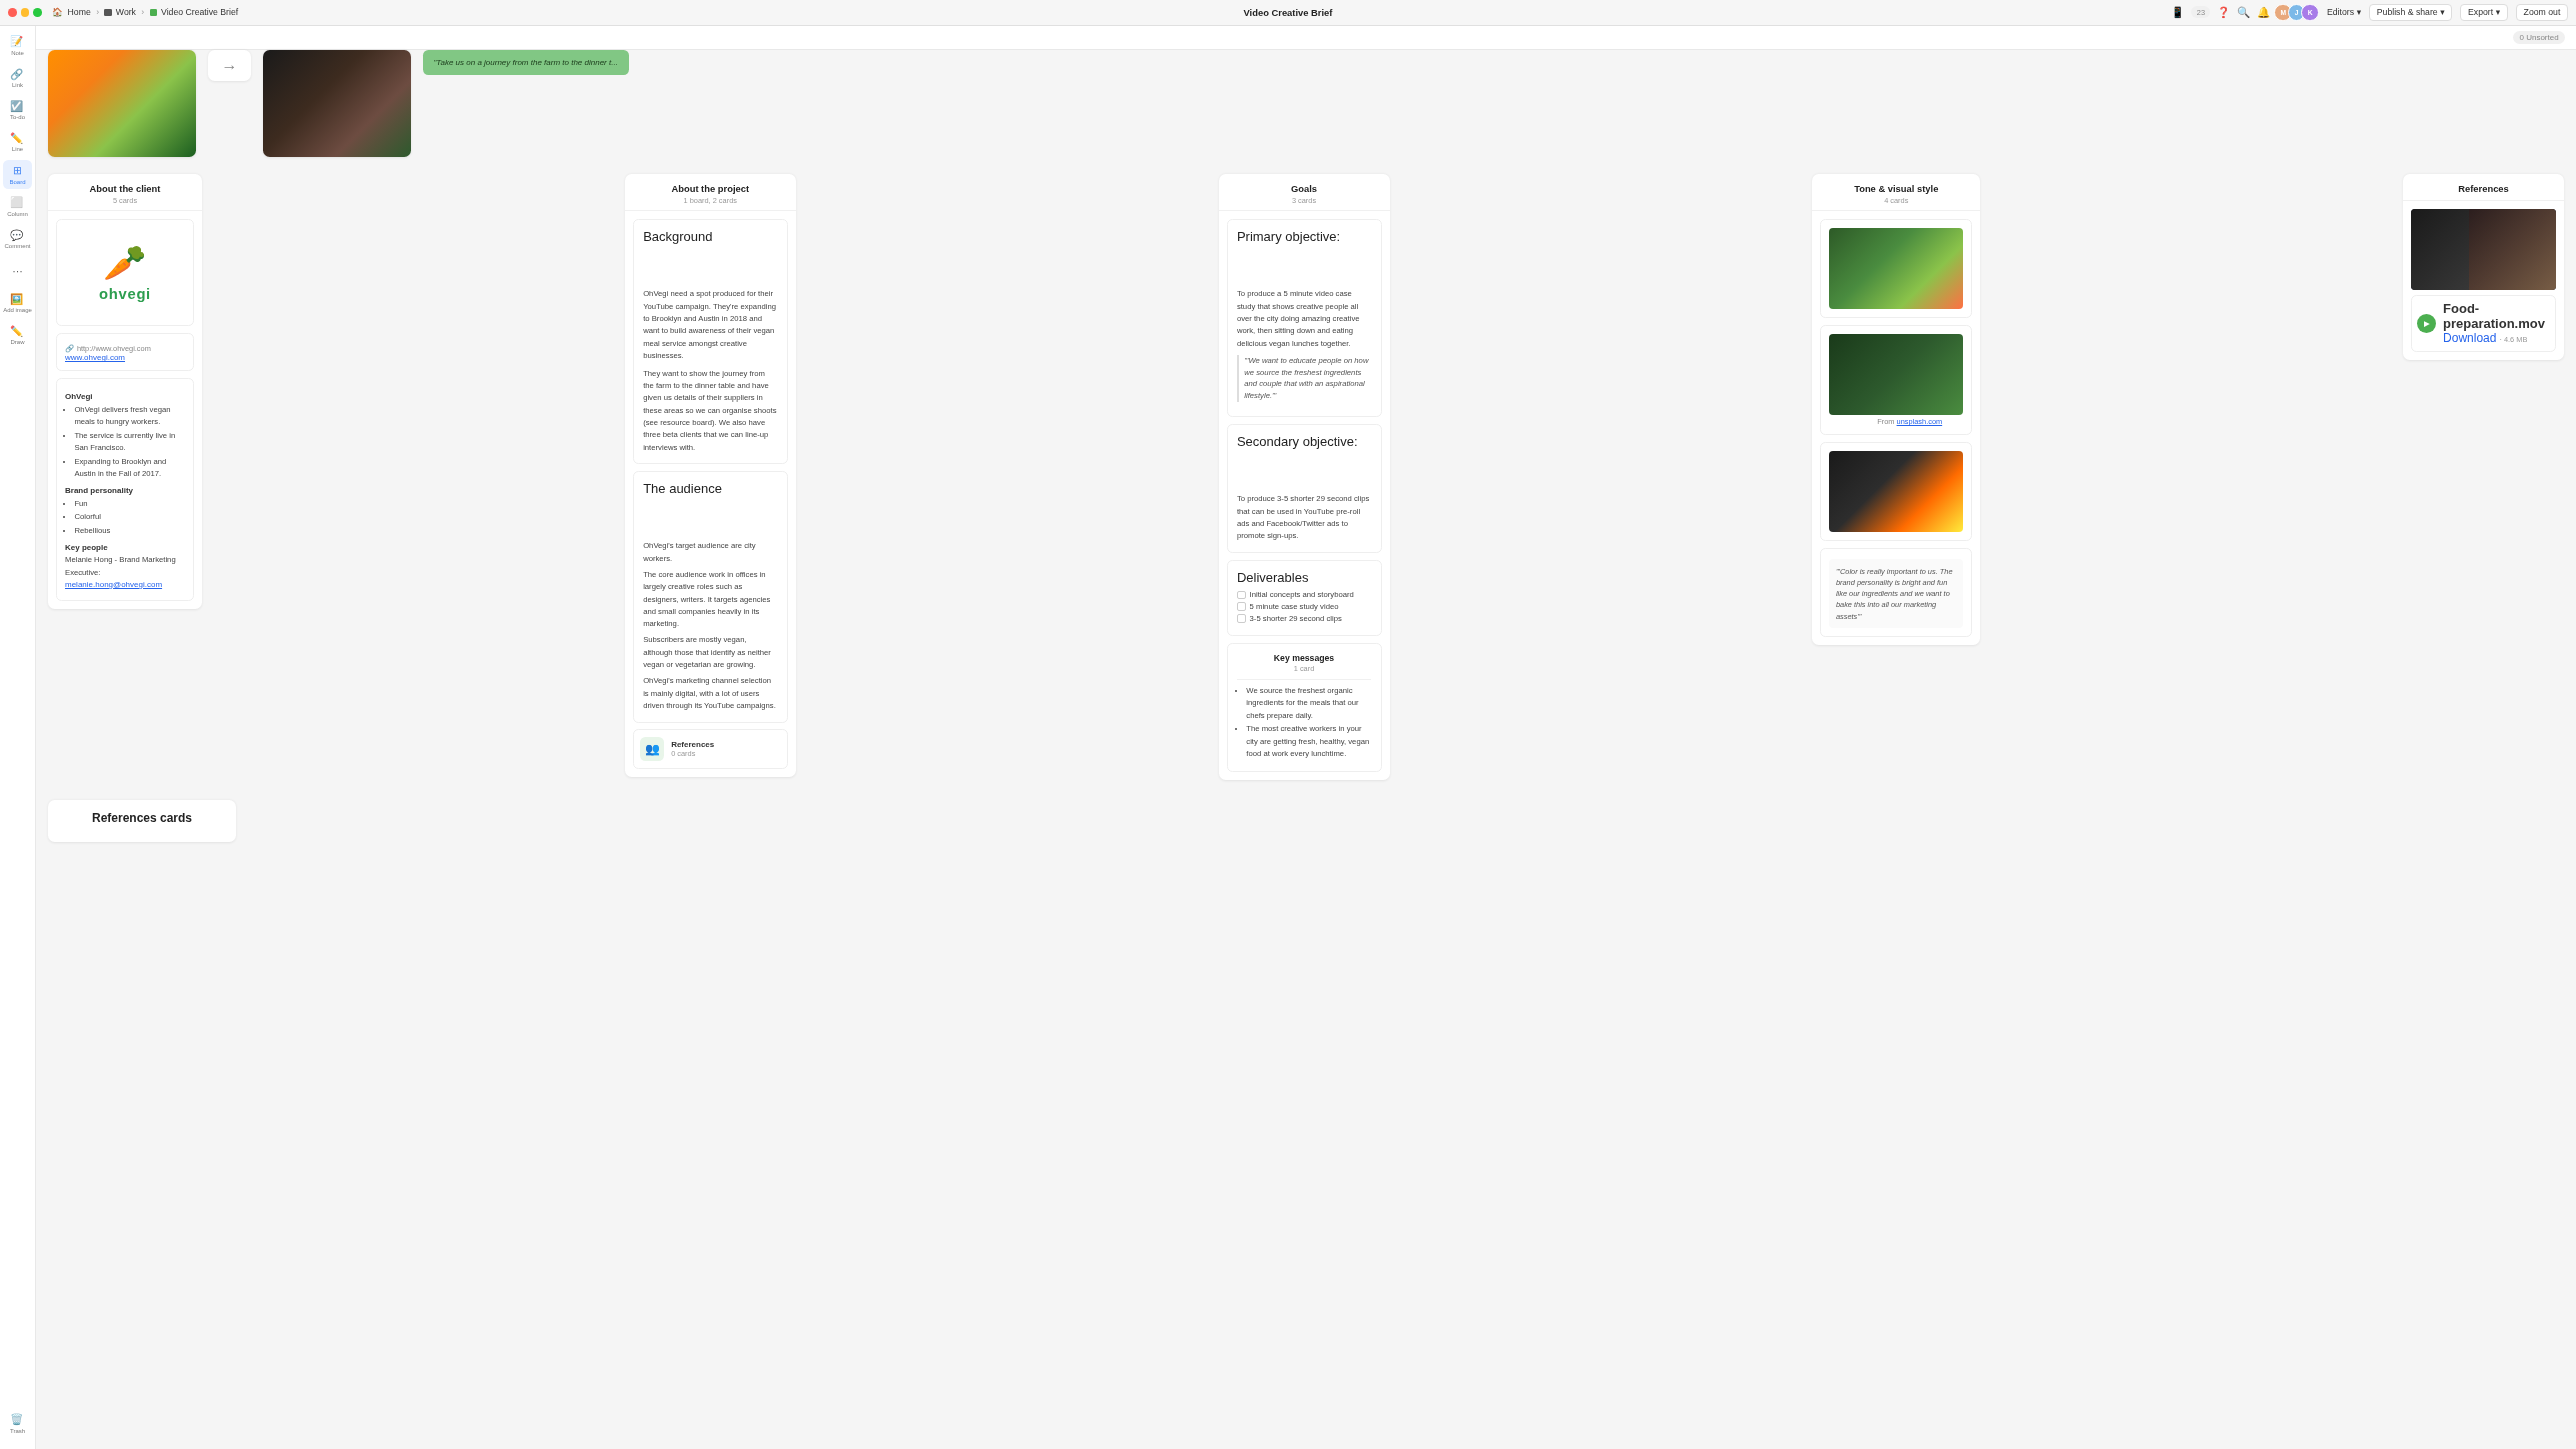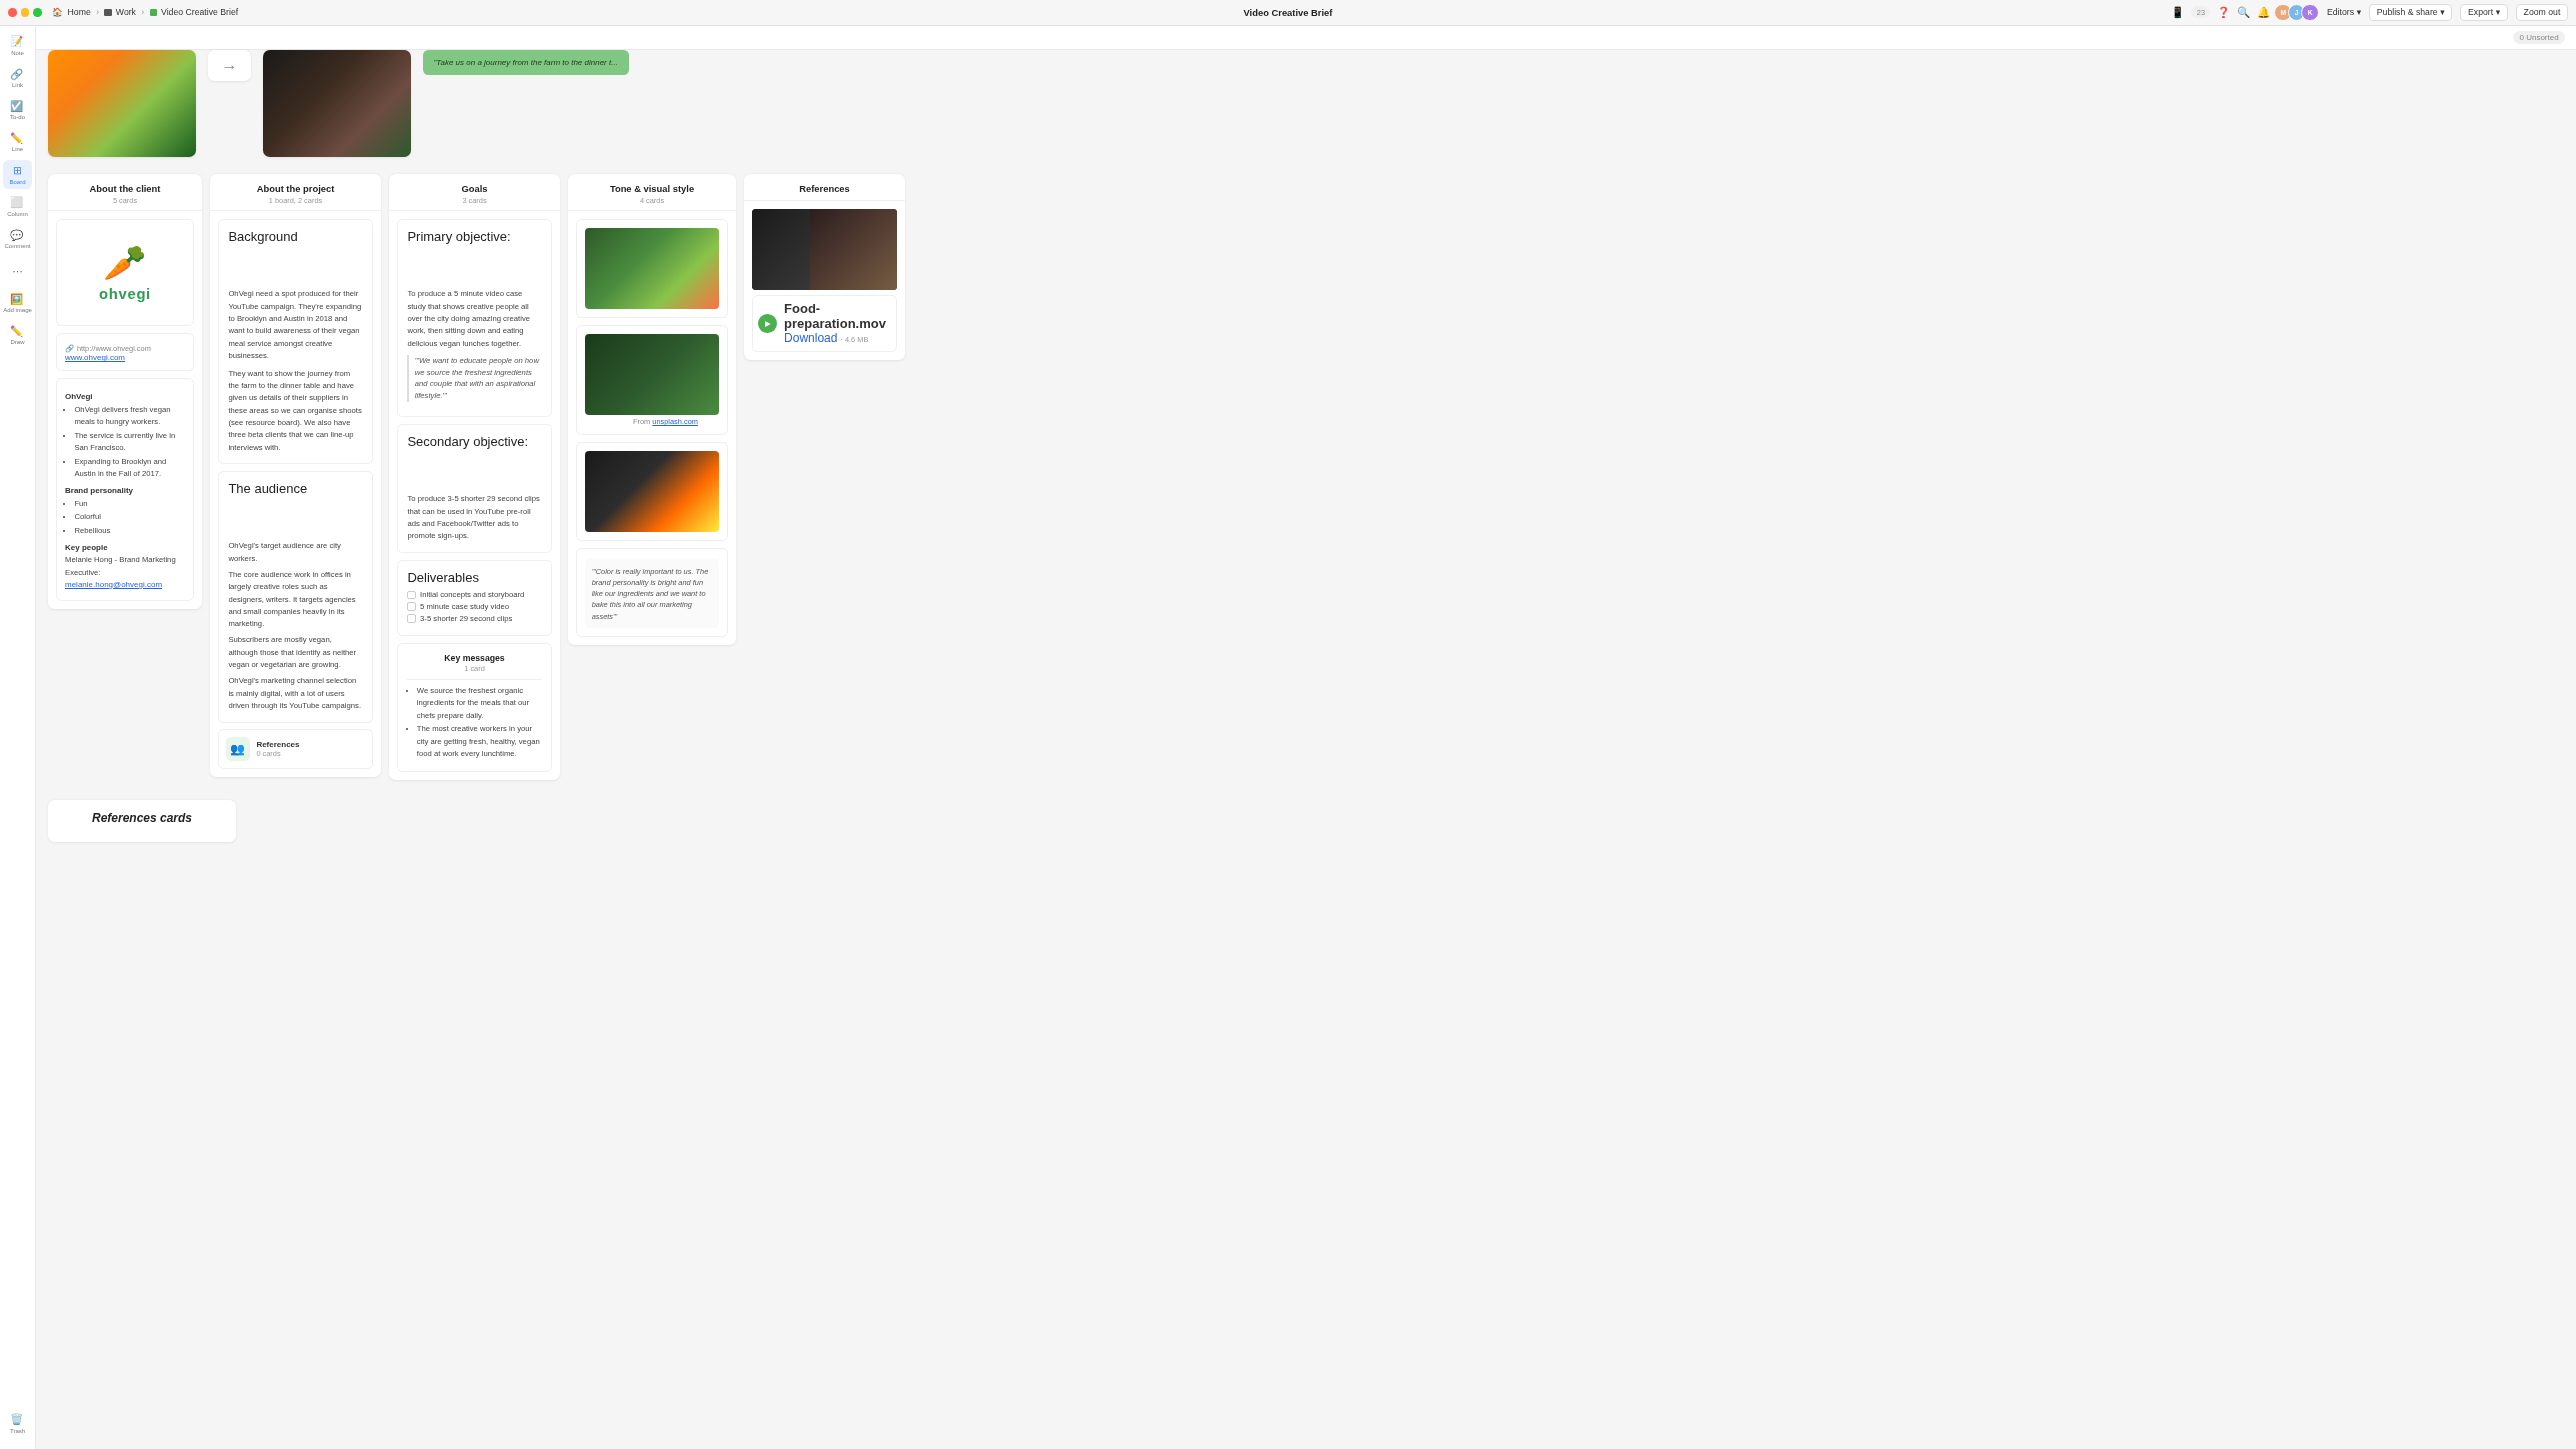--- a/index.html
+++ b/index.html
@@ -134,21 +134,21 @@
 
     
     .ref-cards-big { background: #fff; border-radius: 6.7px; box-shadow: 0 0.7px 2.7px rgba(0,0,0,0.08); min-width: 188px; width: 188px; padding: 10.7px; }
     .rcb-title { font-size: 12px; font-weight: 700; color: #222; text-align: center; margin-bottom: 6.7px; }
 
     
     .canvas-scroll { overflow-x: auto; overflow-y: auto; }
 
     .unsorted-row { display: flex; gap: 12px; padding: 0 12px 12px; align-items: flex-start; flex-wrap: nowrap; }
 
-    .board-row { display: flex; gap: 8px; padding: 5.4px 12px 0; align-items: flex-start; }
+    .board-row { display: flex; gap: 8px; padding: 5.4px 12px 0; align-items: flex-start; justify-content: space-between; }
 
     
     .badge-num { background: #f0f0f0; border-radius: 6.7px; padding: 1.3px 5.4px; font-size: 7.4px; color: #888; }
   </style>
 </head>
 <body>
 
 <div class="titlebar">
   <div class="traffic-lights">
     <div class="traffic-light tl-red"></div>
@@ -449,21 +449,21 @@
               <div class="file-name">Food-preparation.mov</div>
               <span class="file-link">Download</span>
               <span class="file-size"> · <span>4.6 MB</span></span>
             </div>
           </div>
         </div>
       </div>
 
     </div>
 
-    <div style="padding: 20px 12px 0; display:flex; gap:12px; align-items:flex-start;font-style:italic;">
+    <div style="padding: 20px 12px 0; display:flex; gap:12px; align-items:flex-start;">
       <div class="ref-cards-big">
         <div class="rcb-title">References cards</div>
       </div>
     </div>
 
   </div>
 </div>
 
 
 </body></html>

